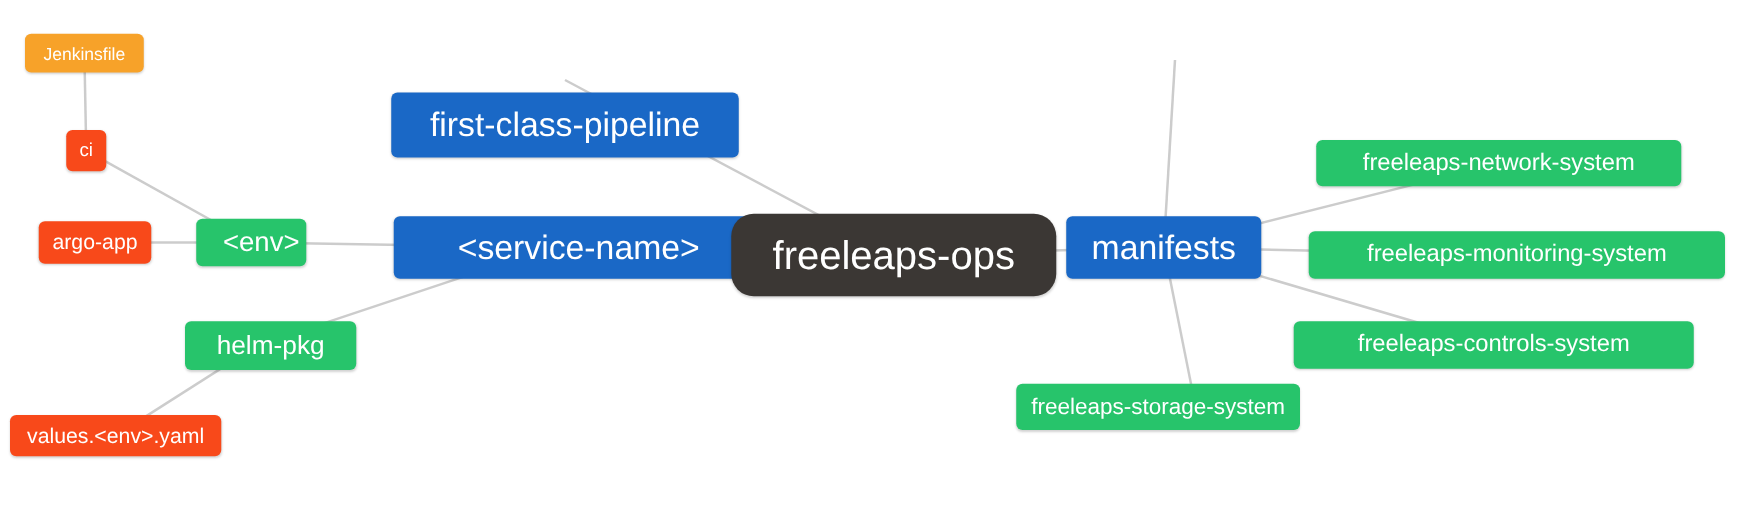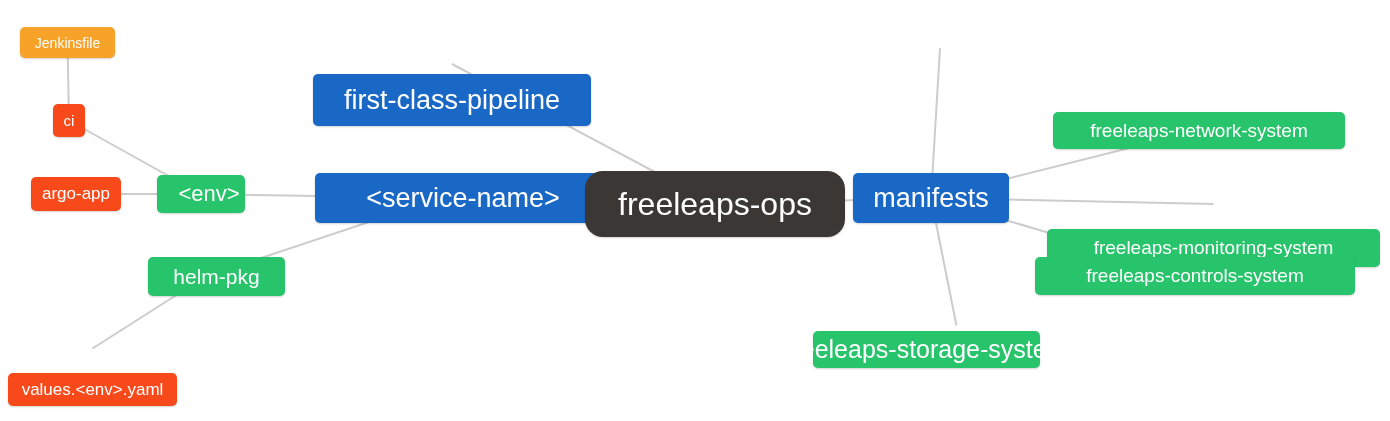--- a/index.html
+++ b/index.html
@@ -64,40 +64,40 @@
     </div>
     <div class="node" style="left: 31px; top: 177px; width: 90px; height: 34px; font-size: 17px; background: rgb(248, 73, 26);">
       <span>argo-app</span>
     </div>
     <div class="node" style="left: 157px; top: 175px; width: 88px; height: 38px; font-size: 22px; background: rgb(39, 196, 107); padding-left: 16px;">
       <span>&lt;env&gt;</span>
     </div>
     <div class="node" style="left: 148px; top: 257px; width: 137px; height: 39px; font-size: 21px; background: rgb(39, 196, 107);">
       <span>helm-pkg</span>
     </div>
-    <div class="node" style="left: 8px; top: 332px; width: 169px; height: 33px; font-size: 17px; background: rgb(248, 73, 26); margin-top: 41px;">
+    <div class="node" style="left: 8px; top: 332px; width: 169px; height: 33px; font-size: 17px; background: rgb(248, 73, 26);">
       <span>values.&lt;env&gt;.yaml</span>
     </div>
     <div class="node" style="left: 313px; top: 38px; width: 278px; height: 52px; font-size: 27px; background: rgb(26, 104, 198); margin-top: 36px;">
       <span>first-class-pipeline</span>
     </div>
     <div class="node" style="left: 315px; top: 173px; width: 296px; height: 50px; font-size: 27px; background: rgb(26, 104, 198);">
       <span>&lt;service-name&gt;</span>
     </div>
     <div class="node" style="left: 585px; top: 171px; width: 260px; height: 66px; font-size: 32px; background: rgb(59, 55, 52); border-radius: 18px;">
       <span>freeleaps-ops</span>
     </div>
     <div class="node" style="left: 853px; top: 173px; width: 156px; height: 50px; font-size: 27px; background: rgb(26, 104, 198);">
       <span>manifests</span>
     </div>
     <div class="node" style="left: 1053px; top: 112px; width: 292px; height: 37px; font-size: 19px; background: rgb(39, 196, 107);">
       <span>freeleaps-network-system</span>
     </div>
-    <div class="node" style="left: 1047px; top: 185px; width: 333px; height: 38px; font-size: 19px; background: rgb(39, 196, 107); margin-top: 44px;">
+    <div class="node" style="left: 1047px; top: 185px; width: 333px; height: 38px; font-size: 19px; background: rgb(39, 196, 107);">
       <span>freeleaps-monitoring-system</span>
     </div>
     <div class="node" style="left: 1035px; top: 257px; width: 320px; height: 38px; font-size: 19px; background: rgb(39, 196, 107);">
       <span>freeleaps-controls-system</span>
     </div>
-    <div class="node" style="left: 813px; top: 307px; width: 227px; height: 37px; font-size: 25px; background: rgb(39, 196, 107); margin-top: 24px;">
+    <div class="node" style="left: 813px; top: 307px; width: 227px; height: 37px; font-size: 18px; background: rgb(39, 196, 107);">
       <span>freeleaps-storage-system</span>
     </div>
   </div>
 
 </body></html>

